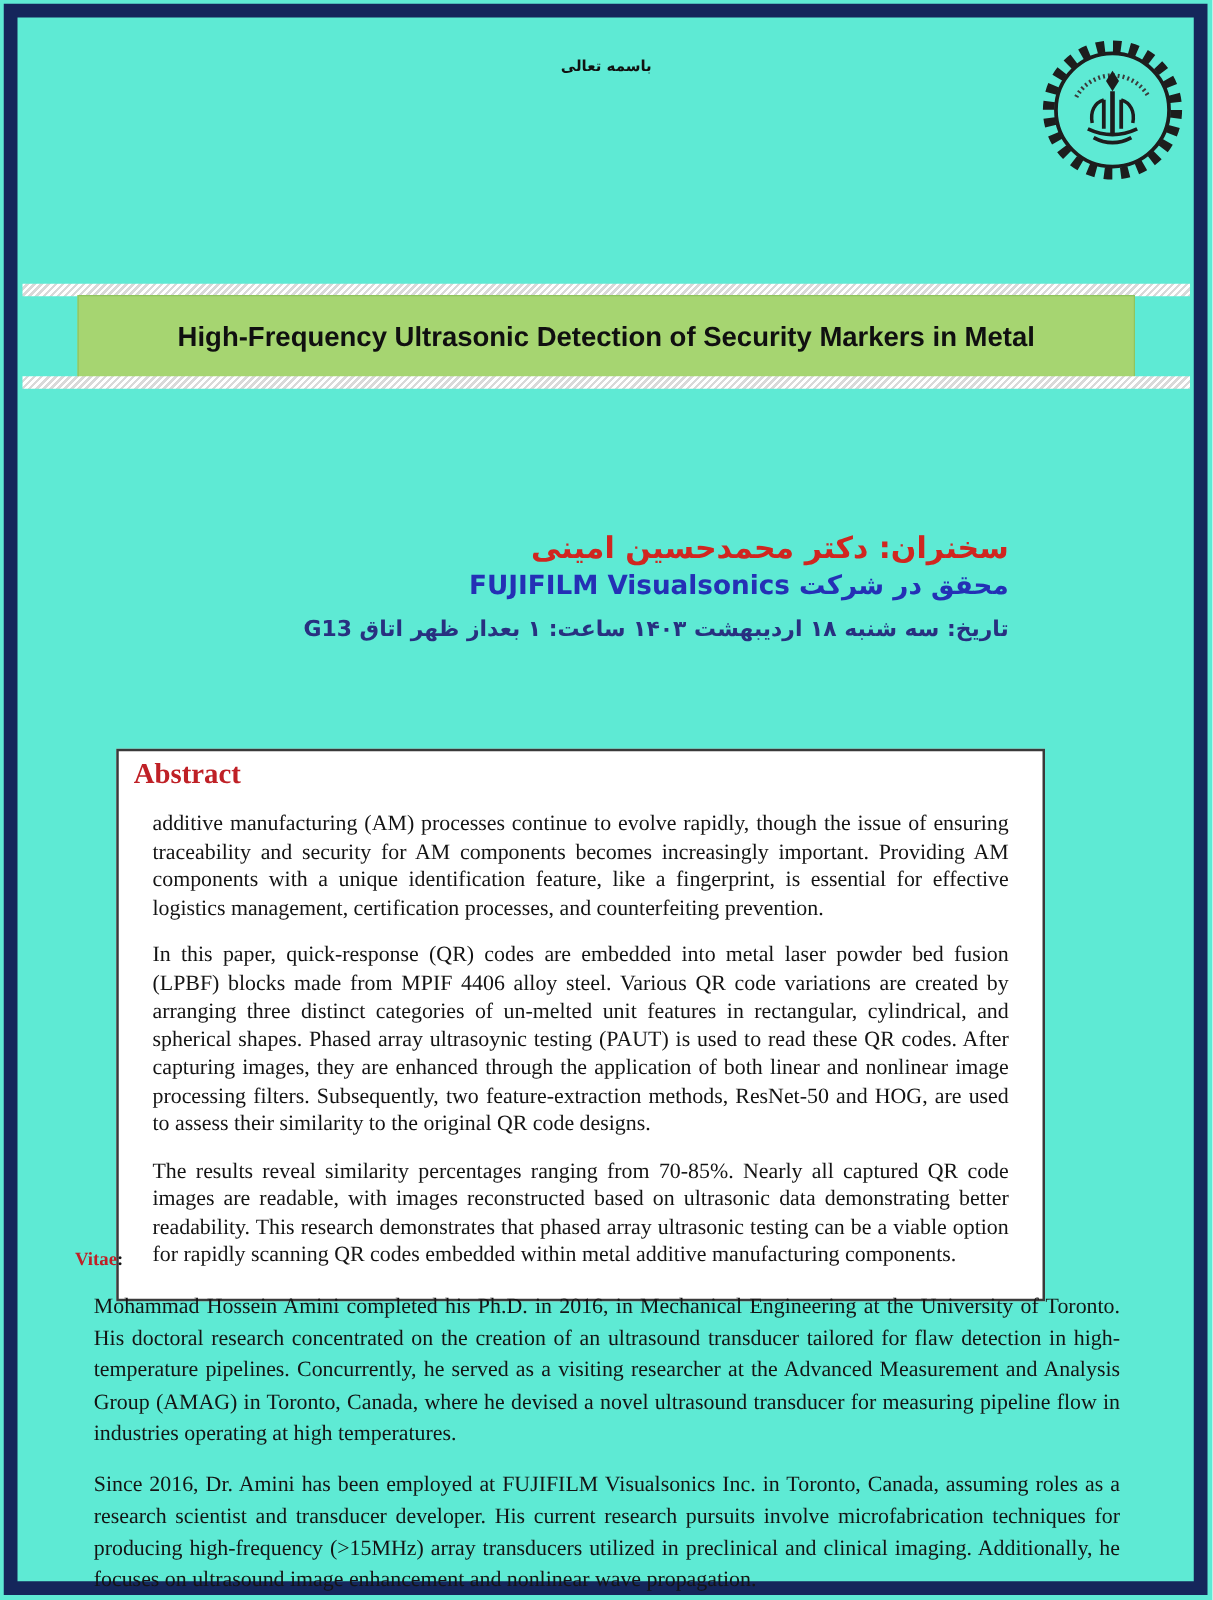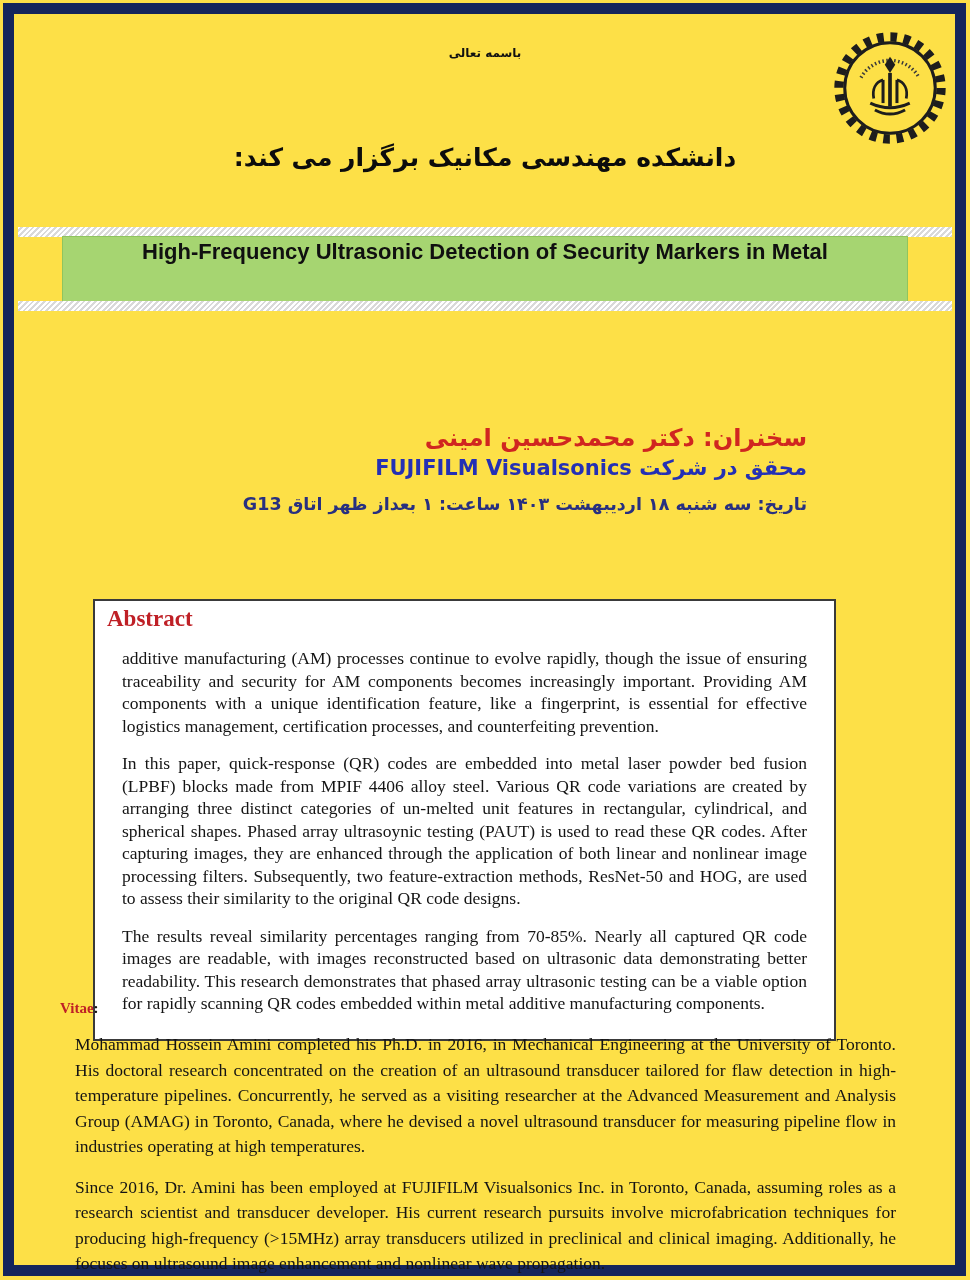--- a/index.html
+++ b/index.html
@@ -1,19 +1,19 @@
 <!DOCTYPE html>
 <html lang="fa" style="--page-border: #15265b; --banner-green: #a6d571; --accent-red: #d02620; --accent-blue: #2430b5; --accent-navy: #283080; --heading-red: #bf2026;"><head>
 <meta charset="utf-8">
 <style>
   html,body{margin:0;padding:0;background:#ffffff;}
   .screen{
     position:relative;
     width:970px;height:1280px;
-    background:#fde047;
+    background:#5eead4;
     overflow:hidden;
     font-family:"DejaVu Sans",sans-serif;
   }
   .page-border{
     position:absolute;
     top:3px;left:3px;right:4px;bottom:4px;
     border:11px solid var(--page-border,#15265b);
     pointer-events:none;
   }
   .rtl{direction:rtl;}
@@ -38,22 +38,22 @@
   .hatch{
     position:absolute;left:18px;width:934px;height:10px;
     background:repeating-linear-gradient(135deg,#ffffff 0 2px,#d9d9d9 2px 4px);
   }
   .hatch-top{top:227px;}
   .hatch-bottom{top:301px;}
   .banner{
     position:absolute;top:236px;left:62px;width:844px;height:66px;
     background:var(--banner-green,#a6d571);
     border:1px solid #90c45e;
-    display:flex;flex-direction:row;justify-content:center;
-    text-align:left;
+    display:flex;flex-direction:column;justify-content:center;
+    text-align:center;
     font-family:"Liberation Sans","DejaVu Sans",sans-serif;
     font-weight:bold;font-size:22px;line-height:30px;color:#101010;
   }
   
   .speaker-block{
     position:absolute;top:424px;right:163px;
     text-align:right;
   }
   .speaker-name{
     font-size:24px;font-weight:bold;
@@ -126,21 +126,20 @@
       <line x1="44" y1="43" x2="44" y2="63" stroke="#1d1d1d" stroke-width="2.6"></line>
       <line x1="56" y1="43" x2="56" y2="63" stroke="#1d1d1d" stroke-width="2.6"></line>
       <path d="M44 43 C 37.5 45 34.5 51 36 59" fill="none" stroke="#1d1d1d" stroke-width="2.4"></path>
       <path d="M56 43 C 62.5 45 65.5 51 64 59" fill="none" stroke="#1d1d1d" stroke-width="2.4"></path>
       <path d="M33 63 q17 8 34 0" fill="none" stroke="#1d1d1d" stroke-width="2.6"></path>
       <path d="M37 69 q13 7 26 0" fill="none" stroke="#1d1d1d" stroke-width="2.6"></path>
     </svg>
     
   </div>
 
-  <div class="faculty-line rtl">دانشکده مهندسی مکانیک برگزار می کند:</div>
 
   <div class="hatch hatch-top"></div>
   <div class="banner">
     <div>High-Frequency Ultrasonic Detection of Security Markers in Metal</div>
   </div>
   <div class="hatch hatch-bottom"></div>
 
   <div class="speaker-block rtl">
     <div class="speaker-name">سخنران: دکتر محمدحسین امینی</div>
     <div class="speaker-affiliation">محقق در شرکت FUJIFILM Visualsonics</div>

